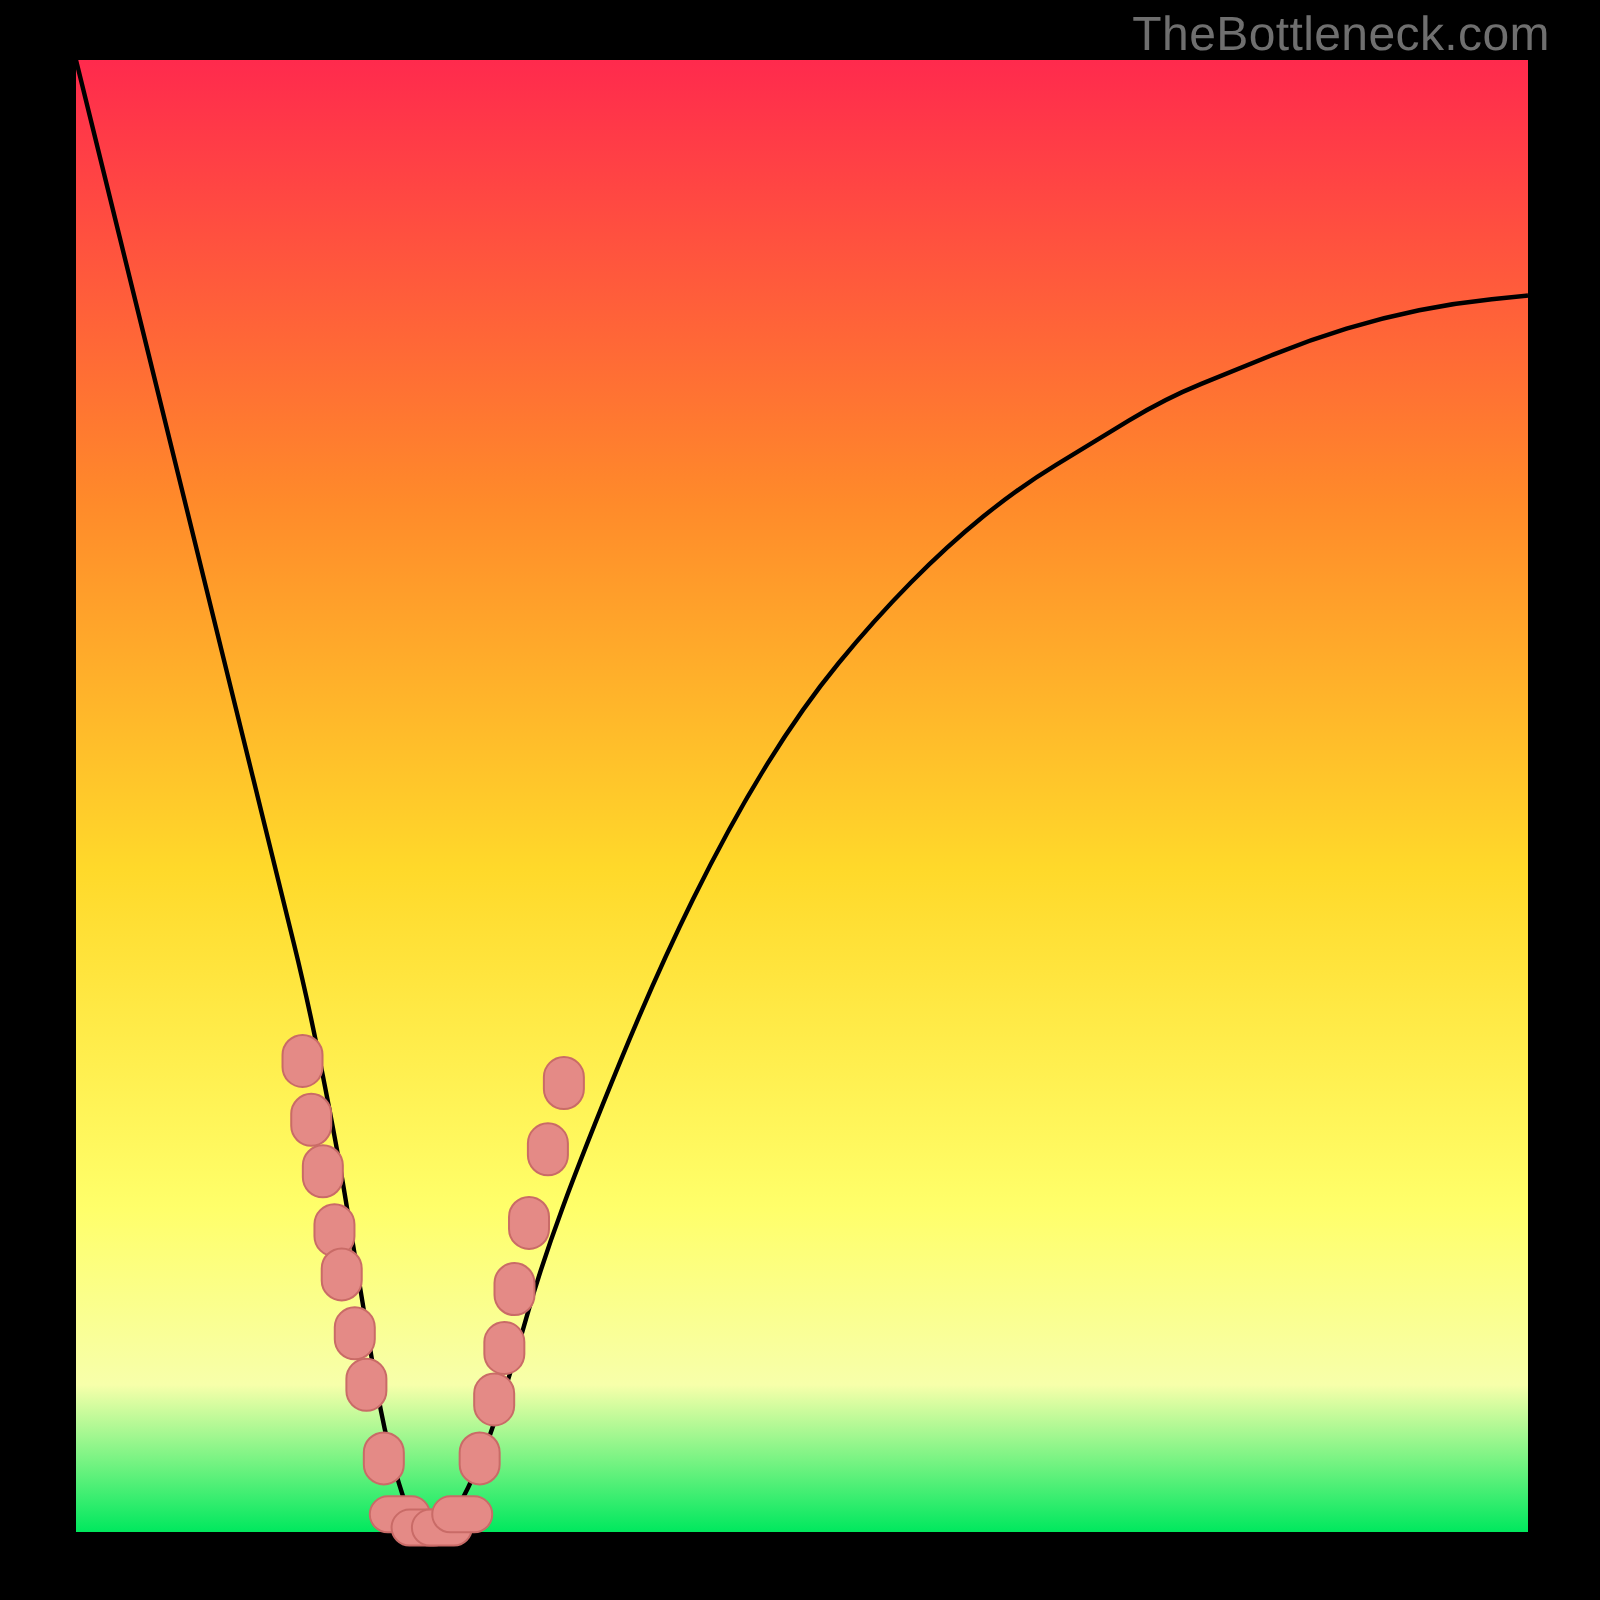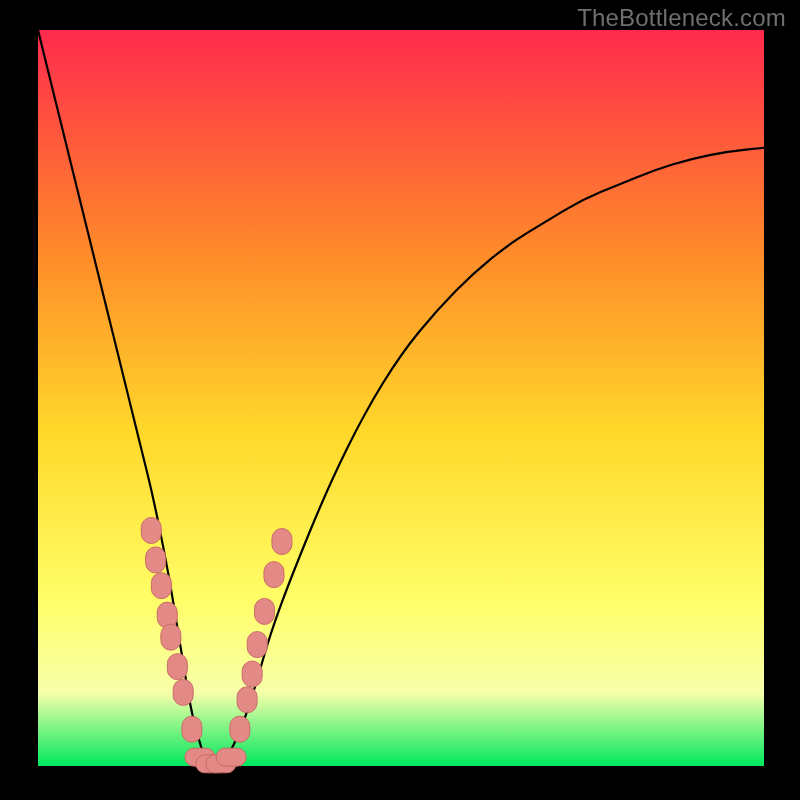--- a/index.html
+++ b/index.html
@@ -16,21 +16,21 @@
     width: 800px;
     height: 800px;
     background: #000;
   }
   svg {
     display: block;
   }
   .watermark {
     position: absolute;
     top: 4px;
-    right: 14px;
+    right: 25px;
     color: #6f6f6f;
     font-size: 24px;
     font-weight: 400;
     letter-spacing: 0.2px;
     user-select: none;
   }
 </style>
 </head>
 <body>
 

